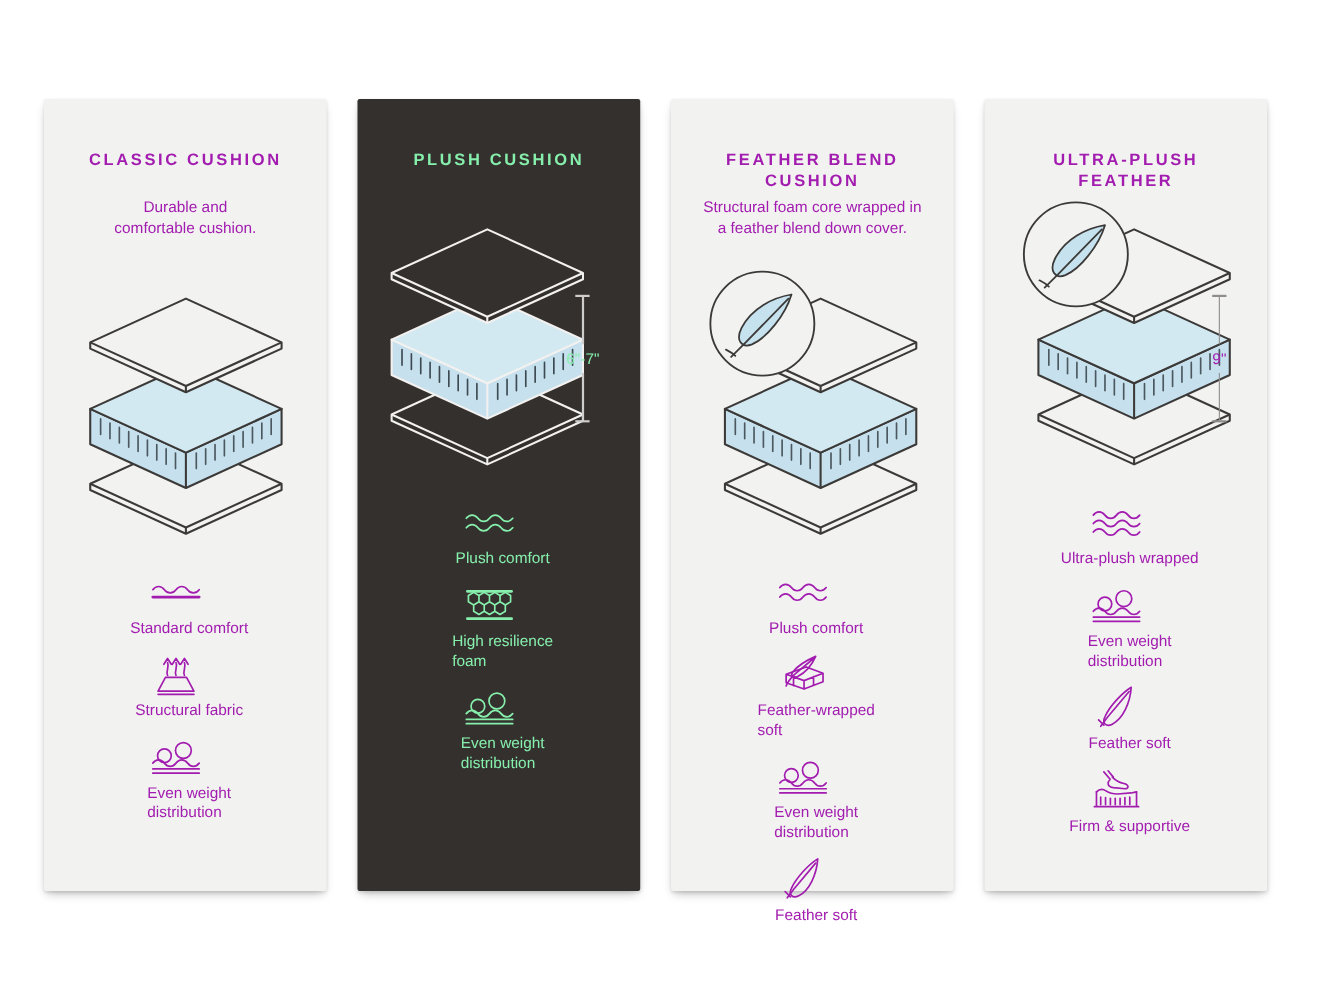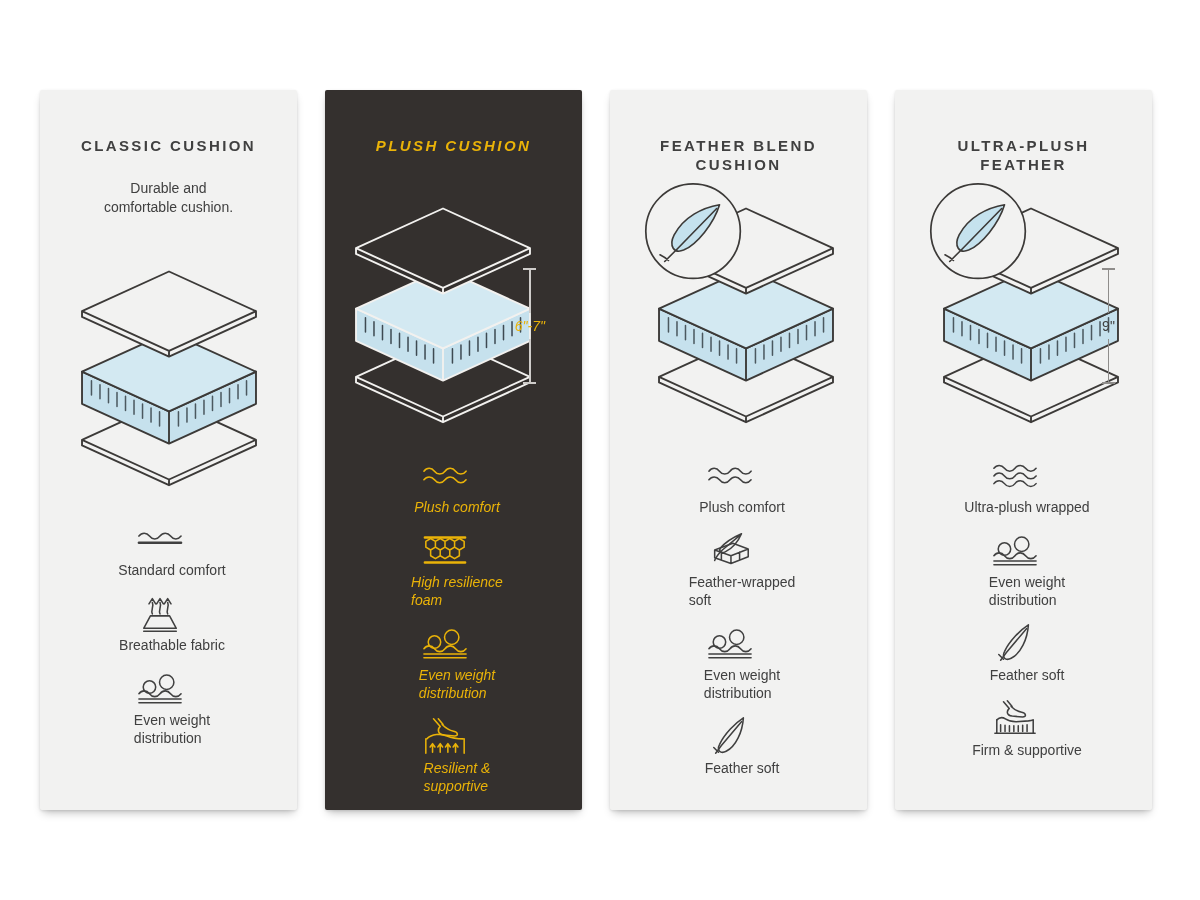--- a/index.html
+++ b/index.html
@@ -3,27 +3,27 @@
 <meta charset="utf-8">
 <style>
   * { margin:0; padding:0; box-sizing:border-box; }
   html,body { width:1200px; height:900px; background:#ffffff; overflow:hidden;
               font-family:"Liberation Sans", sans-serif; }
   .canvas { position:relative; width:1200px; height:900px; background:#ffffff; }
   .cards { position:absolute; left:40px; top:90px; display:flex; gap:28px; }
 
   .card {
     width:257px; height:720px; background:#f2f2f1; border-radius:2px;
-    color:#404040; padding:46px 24px 0 24px; position:relative;
+    color:#a21caf; padding:46px 24px 0 24px; position:relative;
     box-shadow:0 5px 9px -3px rgba(0,0,0,0.28), 0 1px 3px rgba(0,0,0,0.10);
     --stroke:#3c3a38; --plate:#f2f2f1; --hatch:#4b585f; --dim:#8f8d8b;
     --foamtop:#d3e9f2; --foamside:#c6e1ed;
   }
   .card.dark {
-    background:#34302e; color:#eab308;font-style:italic;
+    background:#34302e; color:#86efac;
     --stroke:#f2f1ef; --plate:#34302e; --hatch:#3e4a52; --dim:#cfcdcb;
   }
 
   .card-title {
     text-align:center; font-size:15px; font-weight:bold; letter-spacing:2.4px;
     line-height:19px; white-space:pre-line; min-height:42px;
   }
   .card-desc {
     margin-top:1px; text-align:center; font-size:14px; line-height:19px;
     white-space:pre-line; min-height:62px;
@@ -91,21 +91,21 @@
         <span class="flabel">Standard comfort</span>
       </div>
       <div class="feature">
         <span class="ficon">
           <svg width="46" height="40" viewBox="0 0 48 40">
                 <path d="M14 23 L34 23 L41 36 L7 36 Z"></path>
                 <path d="M7 39 L41 39"></path>
                 <path d="M16 21 c-2 -4 2 -8 0 -12 M12.5 10.5 L16 5 L19.5 10.5 M24 21 c-2 -4 2 -8 0 -12 M20.5 10.5 L24 5 L27.5 10.5 M32 21 c-2 -4 2 -8 0 -12 M28.5 10.5 L32 5 L35.5 10.5"></path>
               </svg>
         </span>
-        <span class="flabel">Breathable fabric</span>
+        <span class="flabel">Structural fabric</span>
       </div>
       <div class="feature">
         <span class="ficon">
           <svg width="46" height="34" viewBox="0 0 48 34">
                 <circle cx="13" cy="16" r="6.5"></circle>
                 <circle cx="31" cy="11" r="7.5"></circle>
                 <path d="M2 23 c3 -4 8 -4 11 0 c3 4 8 4 11 0 c3 -4 8 -4 11 0 c3 4 8 4 11 0"></path>
                 <path d="M2 28.5 L46 28.5 M2 32.5 L46 32.5"></path>
               </svg>
         </span>
@@ -161,38 +161,28 @@
           <svg width="46" height="34" viewBox="0 0 48 34">
                 <circle cx="13" cy="16" r="6.5"></circle>
                 <circle cx="31" cy="11" r="7.5"></circle>
                 <path d="M2 23 c3 -4 8 -4 11 0 c3 4 8 4 11 0 c3 -4 8 -4 11 0 c3 4 8 4 11 0"></path>
                 <path d="M2 28.5 L46 28.5 M2 32.5 L46 32.5"></path>
               </svg>
         </span>
         <span class="flabel">Even weight
 distribution</span>
       </div>
-      <div class="feature">
-        <span class="ficon">
-          <svg width="46" height="40" viewBox="0 0 48 40">
-                <path d="M4 23 L4 38 M44 23 L44 38"></path>
-                <path d="M11 37 L11 29 M8.5 31.5 L11 28 L13.5 31.5 M19 37 L19 29 M16.5 31.5 L19 28 L21.5 31.5 M27 37 L27 29 M24.5 31.5 L27 28 L29.5 31.5 M35 37 L35 29 M32.5 31.5 L35 28 L37.5 31.5"></path>
-                <path d="M5 23 C10 18 20 17 26 20 C33 23 39 23 43 23"></path>
-                <path d="M12 2 L19 10 C16 13 16 18 23 19 L34 20 C38 20 38 16 33 15 C28 14 25 12 21 8 M17 2 L22 8"></path>
-              </svg>
-        </span>
-        <span class="flabel">Resilient &amp;
-supportive</span>
-      </div>
     </div>
   </div>
 
   <div class="card badge">
     <div class="card-title">FEATHER BLEND
 CUSHION</div>
+    <div class="card-desc">Structural foam core wrapped in
+a feather blend down cover.</div>
     <div class="illus">
       <svg class="cushion" viewBox="0 0 220 258">
         <path class="plate" d="M110 164 L202 206 L202 212 L110 254 L18 212 L18 206 Z"></path>
         <path class="pline" d="M18 206 L110 248 L202 206 M110 248 L110 254"></path>
         <path class="foamside" d="M18 134 L18 168 L110 210 L202 168 L202 134 L110 176 Z"></path>
         <path class="foamtop" d="M110 92 L202 134 L110 176 L18 134 Z"></path>
         <path class="pline" d="M110 176 L110 210"></path>
         <path class="hatch" d="M28 143.6 L28 158.6 M37 147.7 L37 162.7 M46 151.8 L46 166.8 M55 155.9 L55 170.9 M64 160 L64 175 M73 164.1 L73 179.1 M82 168.2 L82 183.2 M91 172.3 L91 187.3 M100 176.4 L100 191.4 M120 176.4 L120 191.4 M129 172.3 L129 187.3 M138 168.2 L138 183.2 M147 164.1 L147 179.1 M156 160 L156 175 M165 155.9 L165 170.9 M174 151.8 L174 166.8 M183 147.7 L183 162.7 M192 143.6 L192 158.6"></path>
         <path class="plate" d="M110 28 L202 70 L202 76 L110 118 L18 76 L18 70 Z"></path>
         <path class="pline" d="M18 70 L110 112 L202 70 M110 112 L110 118"></path>

